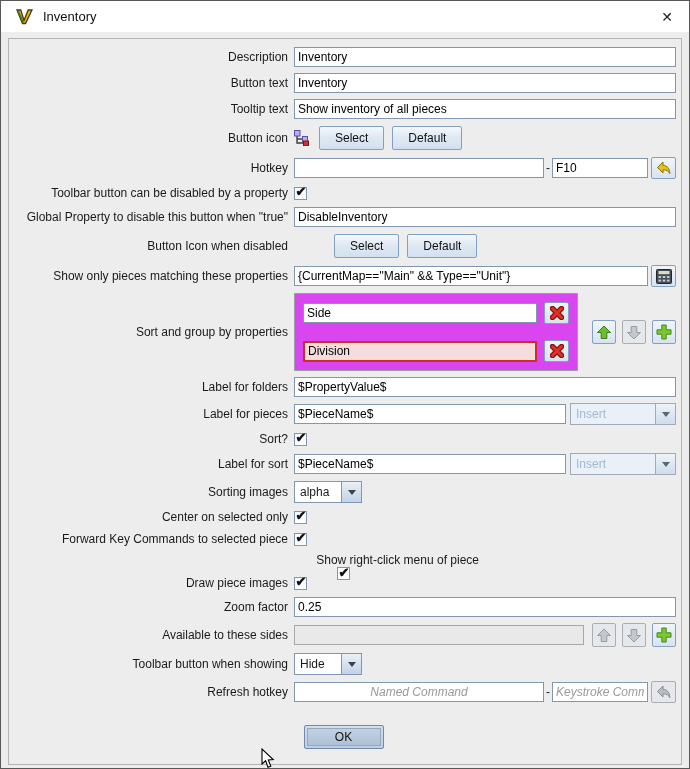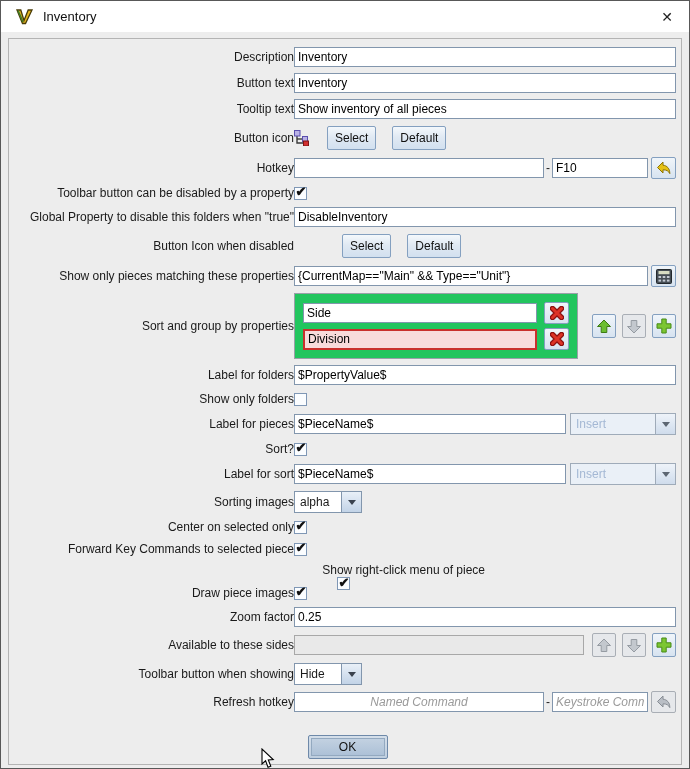--- a/index.html
+++ b/index.html
@@ -12,52 +12,52 @@
   
   .titlebar { height:31px; background:#ffffff; display:flex; align-items:center; padding-left:14px; }
   .title-text { font-size:13px; color:#101010; margin-left:9px; }
   .close-btn { margin-left:auto; width:44px; height:31px; display:flex; align-items:center; justify-content:center;
     font-size:14px; color:#222; cursor:default; }
   
   .content { position:absolute; left:7px; right:7px; top:37px; bottom:3px;
     border:1px solid #b4b4b4; background:#ededed; display:flex; flex-direction:column; padding:8px 5px 2px 2px; }
   .form { flex:1; }
   .row { display:flex; align-items:center; margin-bottom:6px; }
-  .lbl { width:283px; flex:none; text-align:right; color:#1a1a1a; }
+  .lbl { width:283px; flex:none; text-align:right; padding-right:6px; color:#1a1a1a; }
   .fields { flex:1; display:flex; align-items:center; min-width:0; }
   
   .tf { height:20px; border:1px solid #8296ad; background:#fff; padding:0 3px;
     font:12px "Liberation Sans", sans-serif; color:#000; outline:none; }
   .tf.grow { flex:1; min-width:0; }
   .tf::placeholder { color:#9a9a9a; font-style:italic; }
   .tf-disabled { background:#e9e9e9; border:1px solid #a8a8a8; }
   .sep { margin:0 2px; }
   
-  .btn { height:24px; padding:0 7px; border:1px solid #84a0c0; border-radius:2px;
-    background:linear-gradient(#f4f8fc, #e0e9f3 45%, #d2e0ef); font:12px "Liberation Sans", sans-serif; color:#111;margin-left:8px; }
+  .btn { height:24px; padding:0 15px; border:1px solid #84a0c0; border-radius:2px;
+    background:linear-gradient(#f4f8fc, #e0e9f3 45%, #d2e0ef); font:12px "Liberation Sans", sans-serif; color:#111; }
   .icon-btn { width:25px; height:22px; flex:none; border:1px solid #84a0c0; border-radius:2px;
     background:linear-gradient(#f0f5fa, #d7e3f0); display:flex; align-items:center; justify-content:center; padding:0; }
   .icon-btn.sq { width:24px; height:24px; }
   .icon-btn:disabled, .icon-btn.disabled { background:#e6e8eb; border-color:#a9aeb5; }
   
   .chk { width:13px; height:13px; flex:none; border:1px solid #7f97b5; background:#fbfdff;
     display:flex; align-items:center; justify-content:center; }
   .chk span { font-size:13px; font-weight:bold; color:#111; line-height:1; margin:-3px 0 0 1px; }
   
   .combo { display:flex; height:22px; align-items:stretch; }
   .combo-text { border:1px solid #8296ad; background:#fff; padding:0 5px; display:flex; align-items:center; min-width:48px; }
   .combo-btn { width:20px; border:1px solid #8296ad; border-left:none;
     background:linear-gradient(#e9f0f8, #c2d3e7); display:flex; align-items:center; justify-content:center; }
   .tri { width:0; height:0; border-left:4px solid transparent; border-right:4px solid transparent; border-top:5px solid #3a424e; }
   .combo.disabled .combo-text { background:#eaf0f7; color:#a4b8d4; border-color:#9fabb9; min-width:86px; }
   .combo.disabled .combo-btn { background:linear-gradient(#eef3f9, #cfdcec); border-color:#9fabb9; }
   .combo.disabled .tri { border-top-color:#5c6672; }
   
-  .sort-panel { width:295px; border:1px solid #9aa0a8; background:#22c55e; padding:8px 8px; 
-    display:flex; flex-direction:column; gap:4px; }
+  .sort-panel { width:295px; border:1px solid #9aa0a8; background:#d946ef; padding:8px 8px; 
+    display:flex; flex-direction:column; gap:16px; }
   .sort-row { display:flex; align-items:center; gap:7px; }
   .sort-row .tf { flex:1; }
   .tf.invalid { background:#f8dbdb; border:2px solid #c9302c; height:21px; }
   .side-btns { display:flex; align-items:center; gap:6px; margin-left:14px; }
   
   .buttonbar { display:flex; justify-content:center; align-items:center; gap:20px; padding:6px 0 8px;flex-direction:column; }
   .btn-ok { width:80px; background:linear-gradient(#c6d4e3, #a9bed5); border:1px solid #6e89a9;
     box-shadow:inset 0 0 0 2px rgba(255,255,255,0.25); outline:1px solid #93a9c0; outline-offset:-4px; }
   .cursor { position:absolute; left:260px; top:747px; z-index:10; pointer-events:none; }
   svg { display:block; }
@@ -136,21 +136,21 @@
       <div class="row" style="height:16px;justify-content:space-between;">
         <span class="lbl">Toolbar button can be disabled by a property</span>
         <div class="fields">
           <div class="chk">
               <span>✔</span>
             </div>
         </div>
       </div>
 
       <div class="row">
-        <span class="lbl">Global Property to disable this folders when "true"</span>
+        <span class="lbl">Global Property to disable this button when "true"</span>
         <div class="fields">
             <input class="tf grow" value="DisableInventory" style="">
           </div>
       </div>
 
       <div class="row" style="height:26px;">
         <span class="lbl">Button Icon when disabled</span>
         <div class="fields" style="padding-left:40px;">
           <button class="btn" style="margin-right:8px;">Select</button>
           <button class="btn">Default</button>
@@ -221,28 +221,20 @@
         </div>
       </div>
 
       <div class="row">
         <span class="lbl">Label for folders</span>
         <div class="fields">
             <input class="tf grow" value="$PropertyValue$" style="">
           </div>
       </div>
 
-      <div class="row" style="height:16px;">
-        <span class="lbl">Show only folders</span>
-        <div class="fields">
-          <div class="chk">
-              <span></span>
-            </div>
-        </div>
-      </div>
 
       <div class="row">
         <span class="lbl">Label for pieces</span>
         <div class="fields">
           <input class="tf grow" style="margin-right: 4px;" value="$PieceName$">
           <div class="combo disabled">
             <div class="combo-text">Insert</div>
             <div class="combo-btn">
                 <span class="tri"></span>
               </div>

